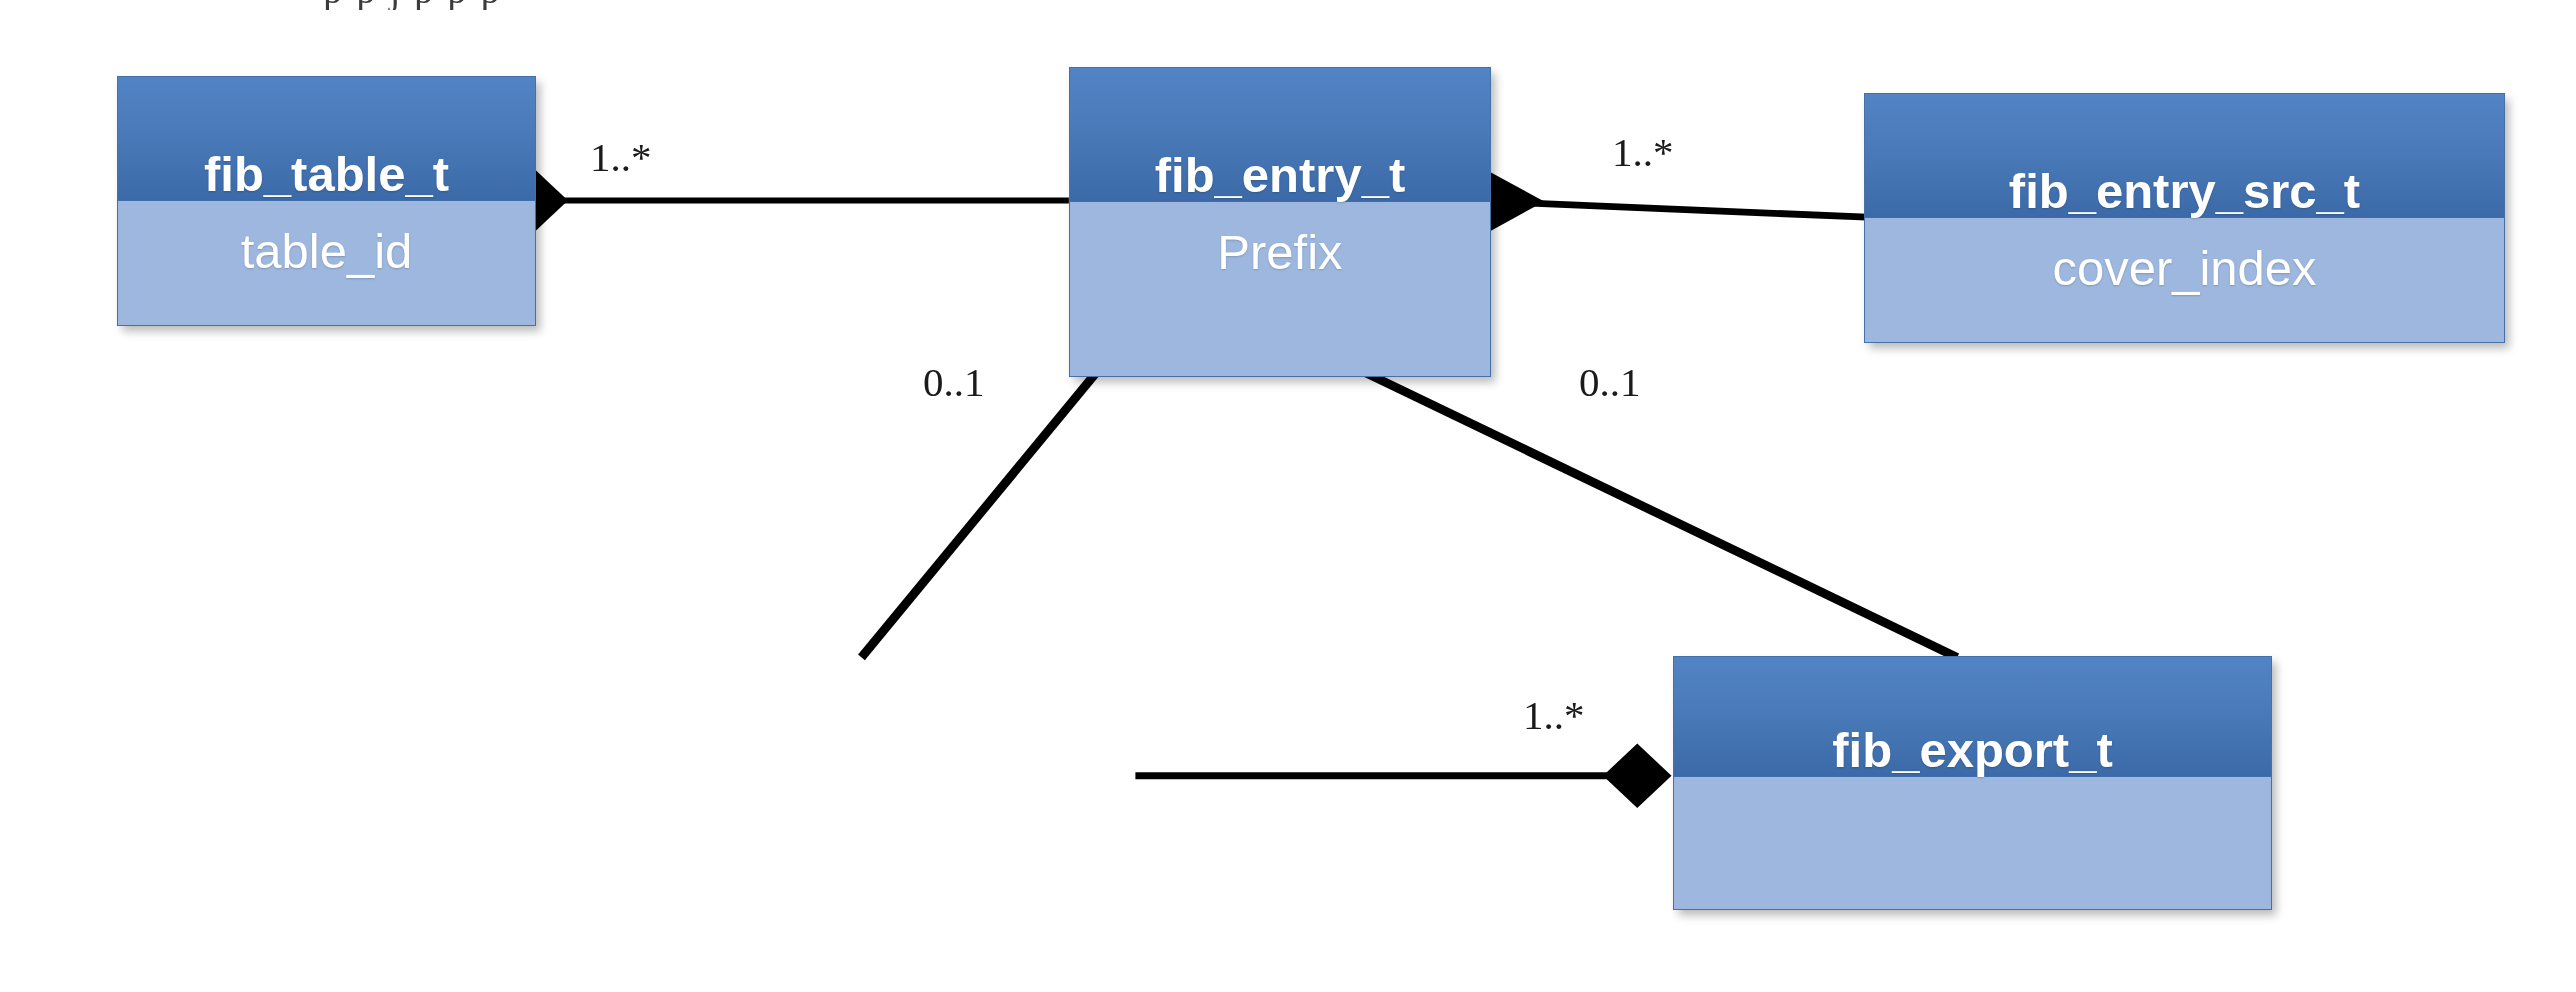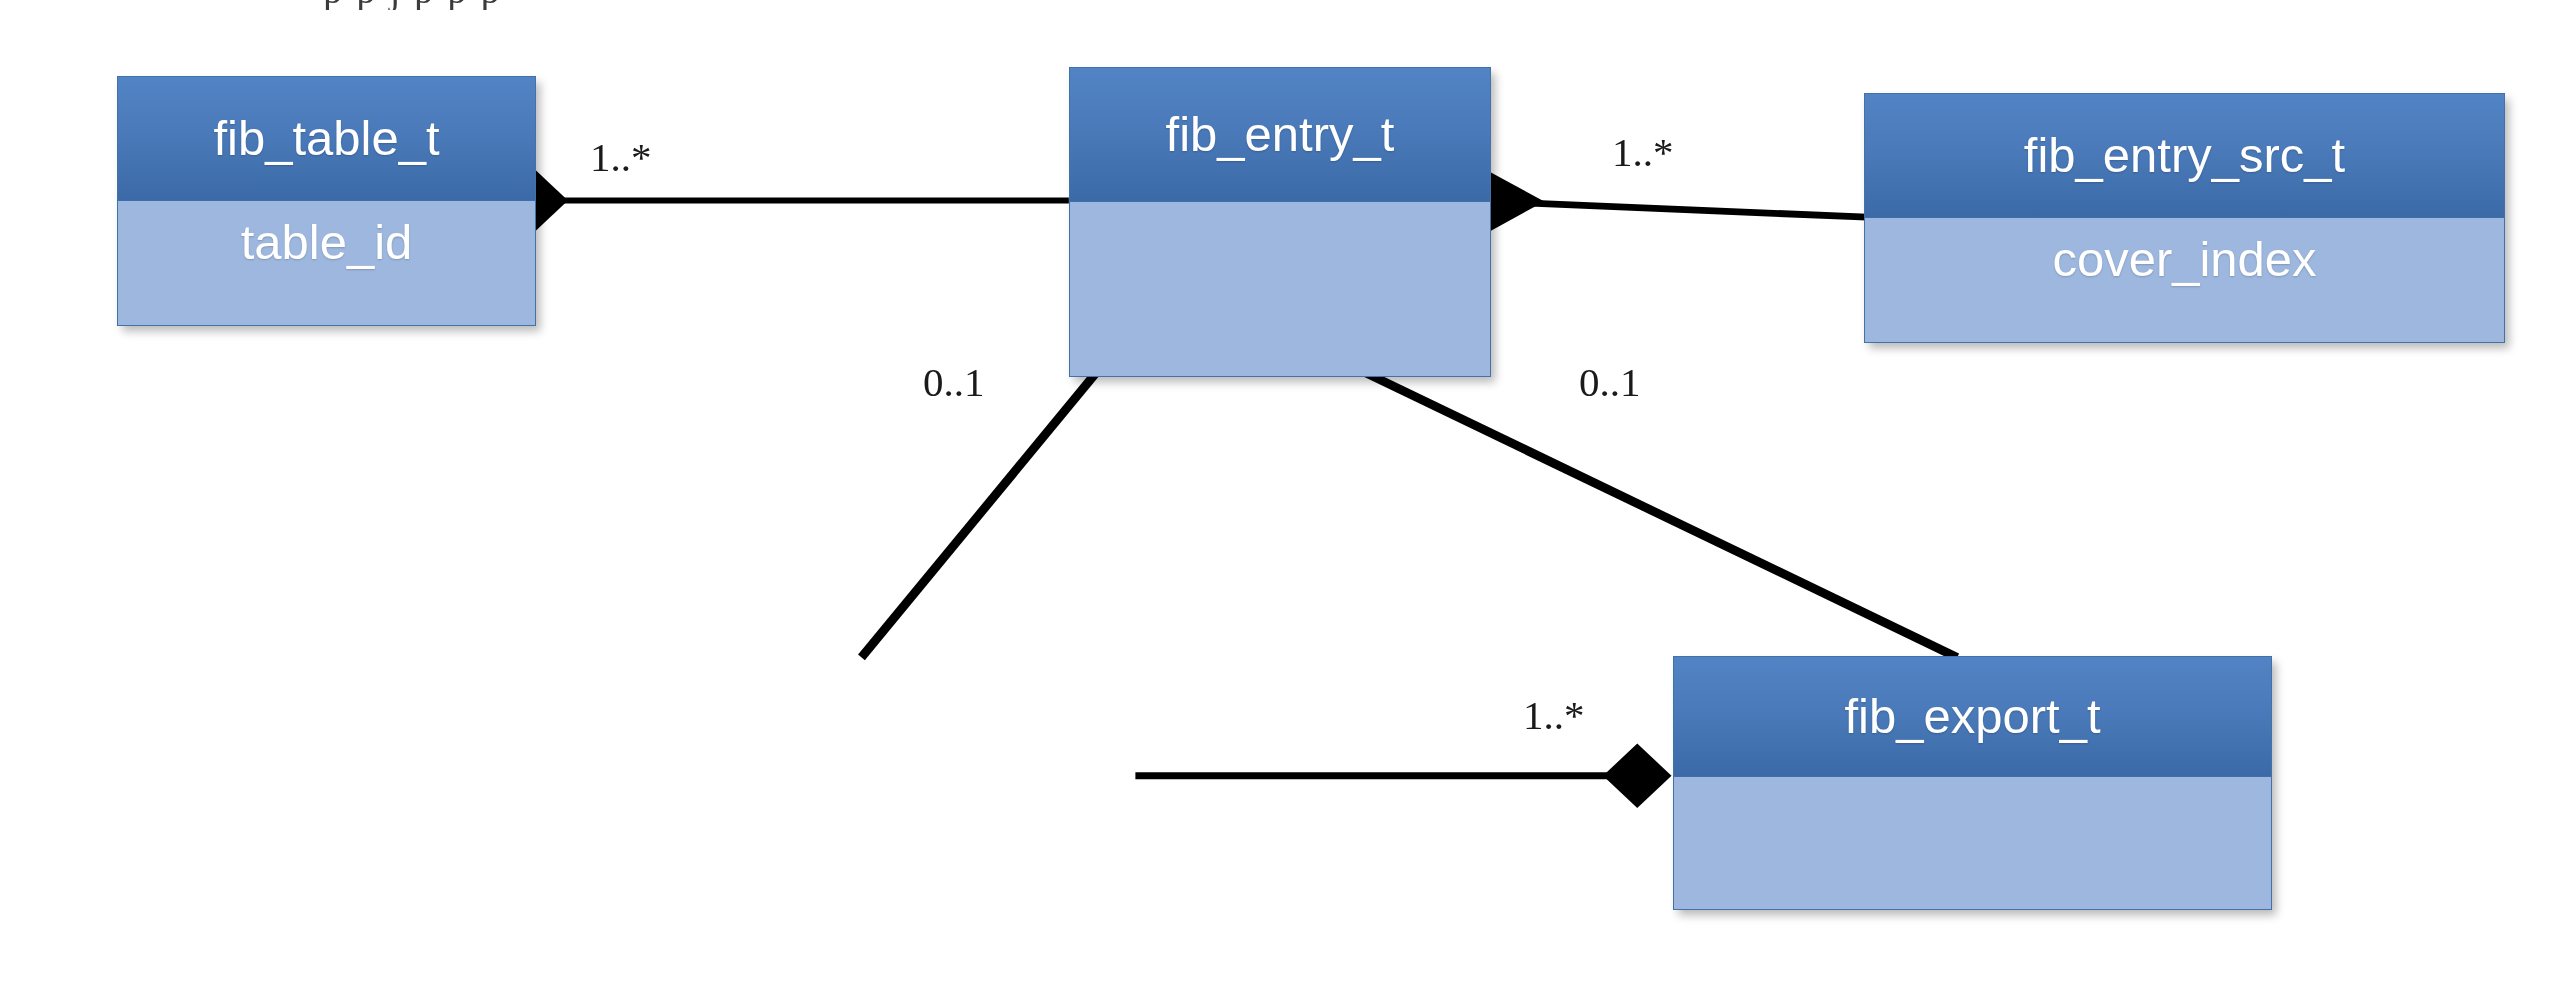--- a/index.html
+++ b/index.html
@@ -22,23 +22,24 @@
     border: 1px solid #4472a8;
     box-shadow: 4.9px 5.9px 8.8px rgba(0,0,0,0.28);
     background: #9db7de;
     overflow: hidden;
   }
   .uml-header {
     box-sizing: border-box;
     width: 100%;
     background: linear-gradient(to bottom, #5283c4 0%, #4a7ab9 45%, #3c6aa8 100%);
     display: flex;
-    align-items: center;
+    align-items: flex-end;
     justify-content: center;
     border-bottom: 1px solid #3f6ead;
+    font-weight: bold;
   }
   .uml-body {
     box-sizing: border-box;
     width: 100%;
     background: #9db7de;
     display: flex;
     align-items: flex-start;
     justify-content: center;
   }
   .uml-name {
@@ -50,20 +51,21 @@
     text-shadow: 0 1px 2px rgba(0,0,0,0.18);
   }
   .uml-attr {
     color: #ffffff;
     font-size: 49px;
     line-height: 1.05;
     font-family: "Liberation Sans", sans-serif;
     white-space: nowrap;
     text-shadow: 0 1px 2px rgba(0,0,0,0.18);
     padding-top: 15.7px;
+    margin-top: 9px;
   }
   
   #edges {
     position: absolute;
     left: 0;
     top: 0;
     width: 2576px;
     height: 992px;
     pointer-events: none;
   }
@@ -129,20 +131,23 @@
     </div>
     <div class="uml-body" style="height:123px;">
       <span class="uml-attr">table_id</span>
     </div>
   </div>
 
   <div class="uml-class" style="left:1069px; top:67px; width:422px; height:310px;">
     <div class="uml-header" style="height:134px;">
       <span class="uml-name">fib_entry_t</span>
     </div>
+    <div class="uml-body" style="height:130px;">
+      <span class="uml-attr">Prefix</span>
+    </div>
   </div>
 
   <div class="uml-class" style="left:1864px; top:93px; width:641px; height:250px;">
     <div class="uml-header" style="height:124px;">
       <span class="uml-name">fib_entry_src_t</span>
     </div>
     <div class="uml-body" style="height:123px;border-radius:10px;">
       <span class="uml-attr">cover_index</span>
     </div>
   </div>

